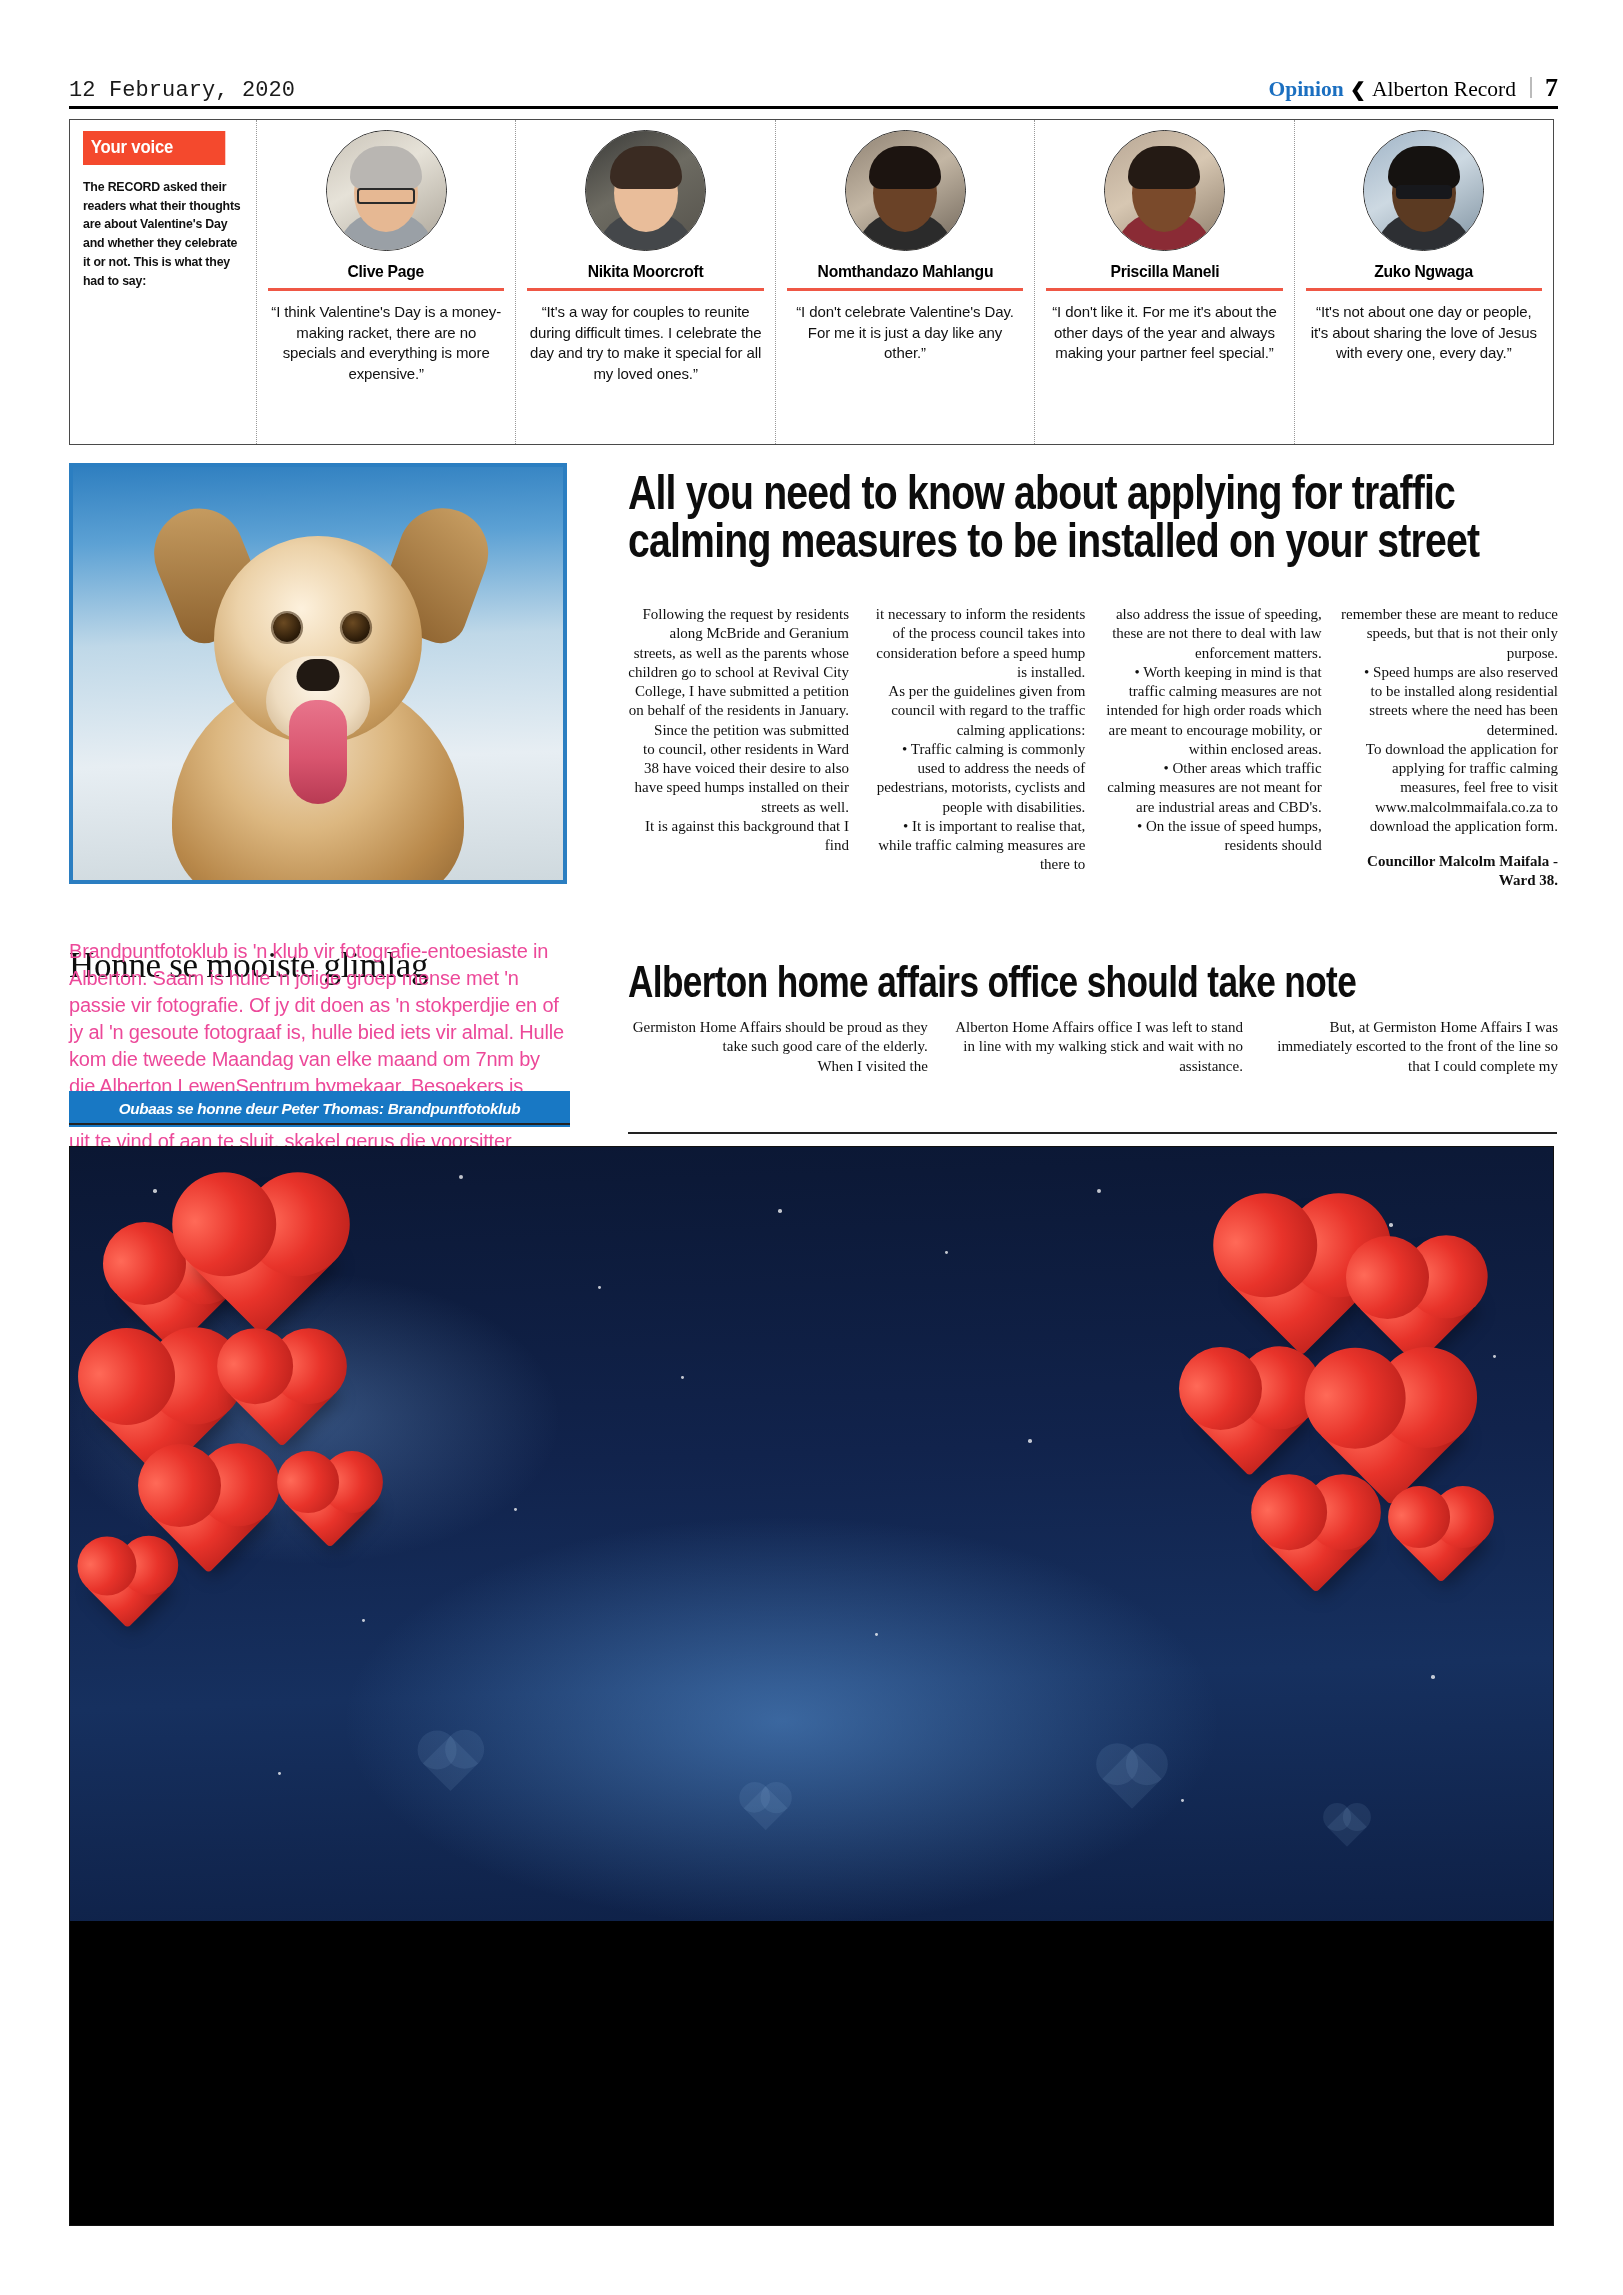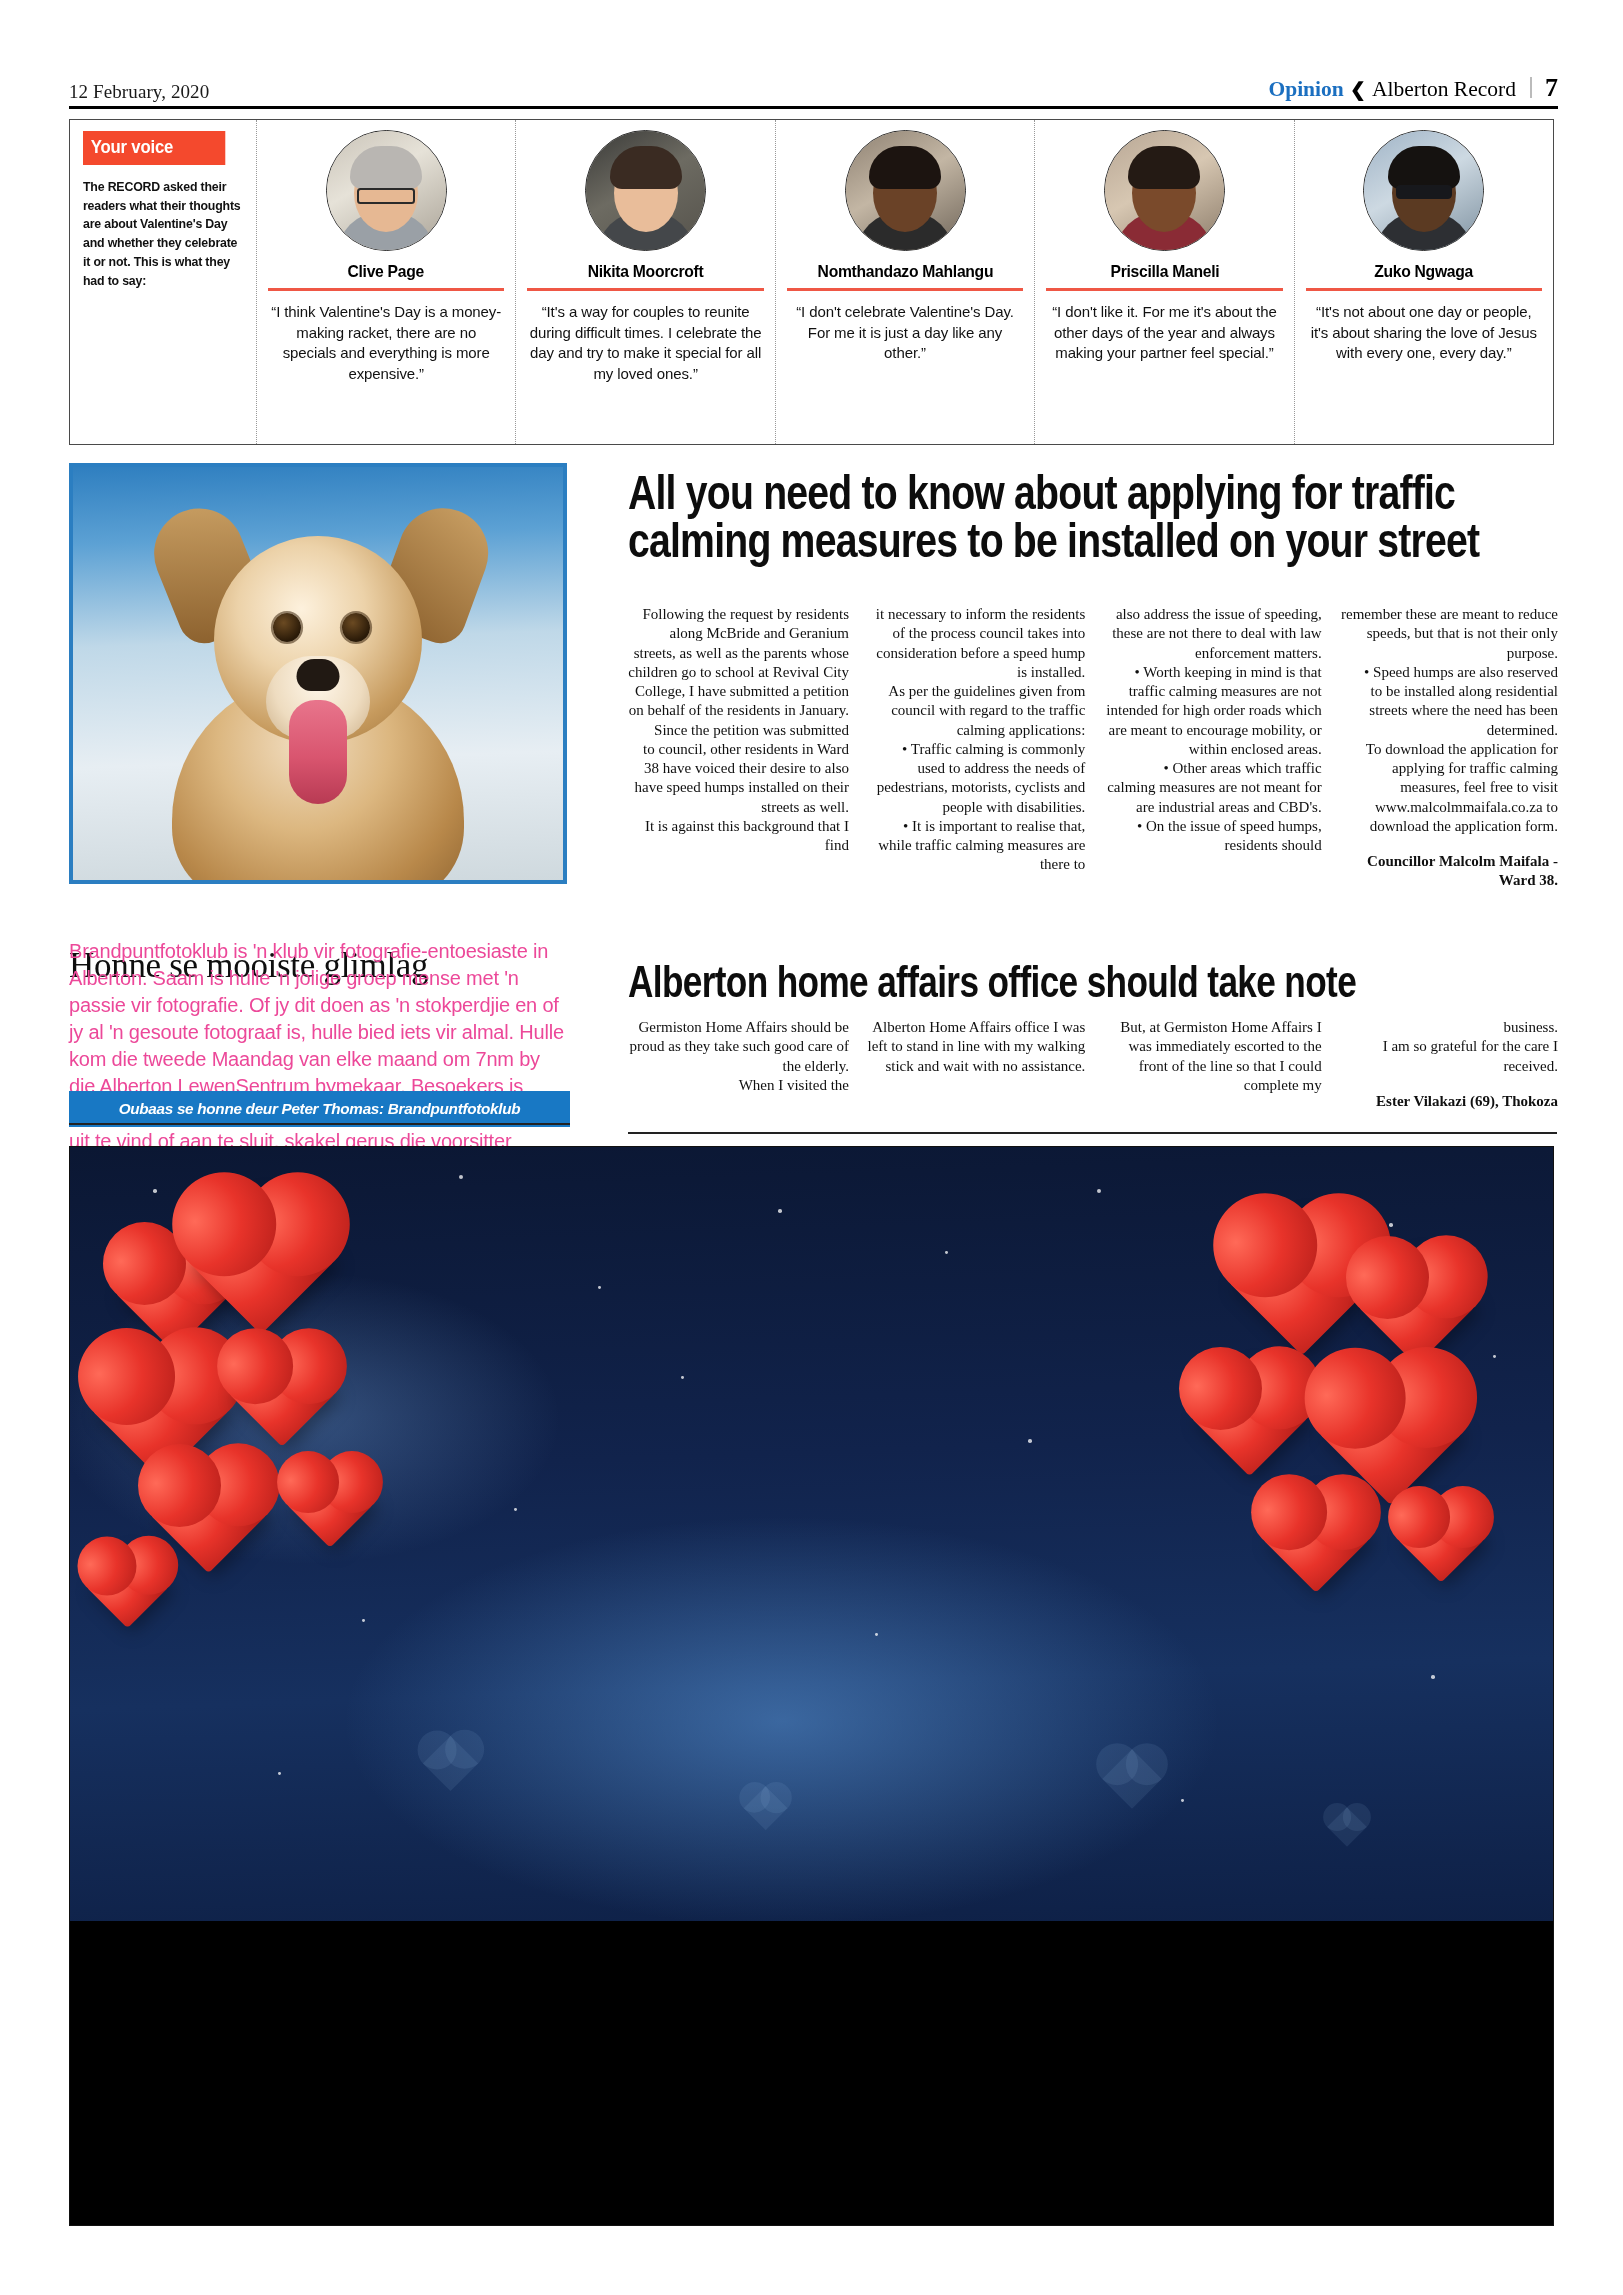--- a/index.html
+++ b/index.html
@@ -22,22 +22,22 @@
     top: 61px;
     width: 1489px;
     height: 42px;
     display: flex;
     align-items: flex-end;
     justify-content: space-between;
     border-bottom: 3.5px solid #000;
     padding-bottom: 2.8px;
   }
   .header-date {
-    font-family: Liberation Serif, serif;
-    font-size: 19px;
+    font-family: Liberation Mono, monospace;
+    font-size: 22px;
     color: #1a1a1a;
     letter-spacing: 0.1px;
   }
   .header-right {
     font-family: "Liberation Serif", serif;
     font-size: 21.5px;
     display: flex;
     align-items: baseline;
     gap: 6.2px;
   }
@@ -566,25 +566,20 @@
 <div class="art2-cols">
   <div class="col">
     <p>Germiston Home Affairs should be proud as they take such good care of the elderly.</p>
     <p class="ind">When I visited the</p>
   </div>
   <div class="col">
     <p>Alberton Home Affairs office I was left to stand in line with my walking stick and wait with no assistance.</p>
   </div>
   <div class="col">
     <p class="ind">But, at Germiston Home Affairs I was immediately escorted to the front of the line so that I could complete my</p>
-  </div>
-  <div class="col">
-    <p>business.</p>
-    <p class="ind">I am so grateful for the care I received.</p>
-    <p class="byline">Ester Vilakazi (69), Thokoza</p>
   </div>
 </div>
 
 <div class="art2-rule"></div>
 
 <div class="advert">
   <div class="ad-top">
     <div class="stars">
       <span class="star" style="left:83px;top:42px;width:3.5px;height:3.5px"></span>
       <span class="star" style="left:236px;top:90px;width:2.8px;height:2.8px"></span>

